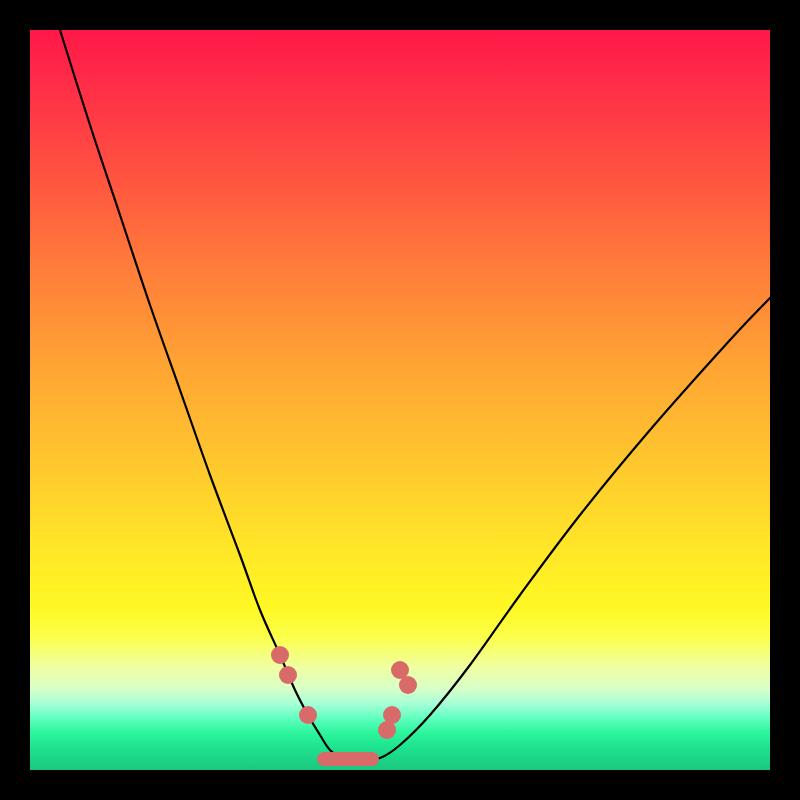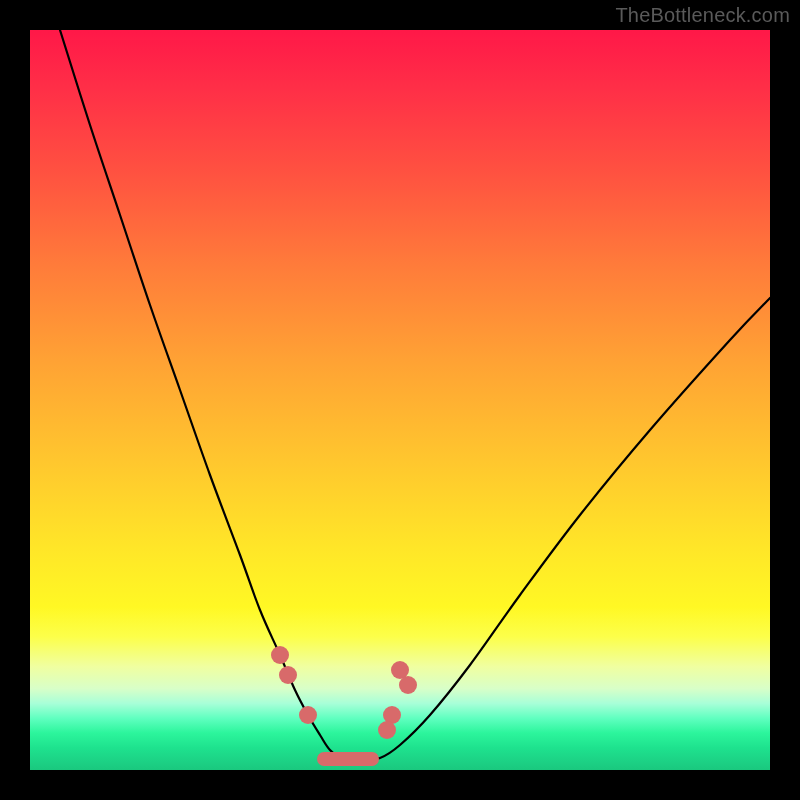--- a/index.html
+++ b/index.html
@@ -93,14 +93,13 @@
         <circle cx="258" cy="645" r="9" class="marker"></circle>
         <circle cx="278" cy="685" r="9" class="marker"></circle>
         <circle cx="370" cy="640" r="9" class="marker"></circle>
         <circle cx="378" cy="655" r="9" class="marker"></circle>
         <circle cx="362" cy="685" r="9" class="marker"></circle>
         <circle cx="357" cy="700" r="9" class="marker"></circle>
       </g>
     <rect id="flat-seg" class="flat-marker" x="287" y="722" width="62" height="14" rx="7"></rect>
   </svg>
 
-  <div class="watermark">TheBottleneck.com</div>
 </div>
 
 </body></html>

